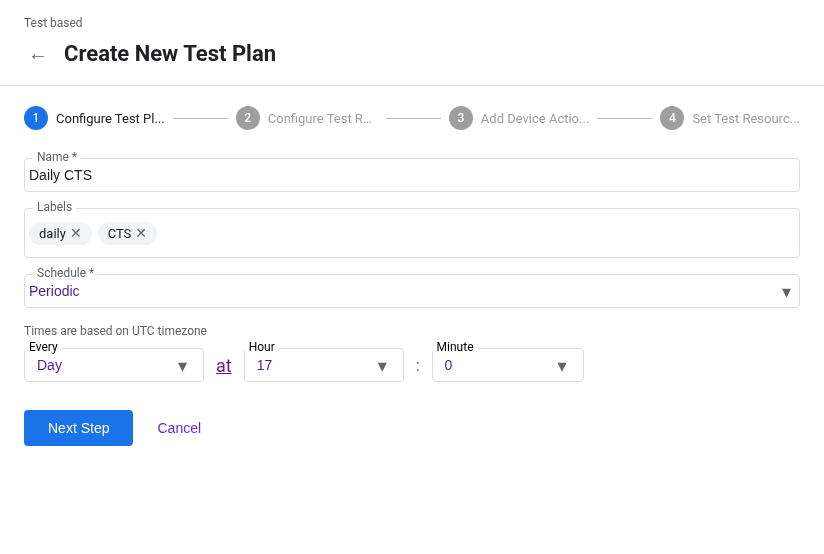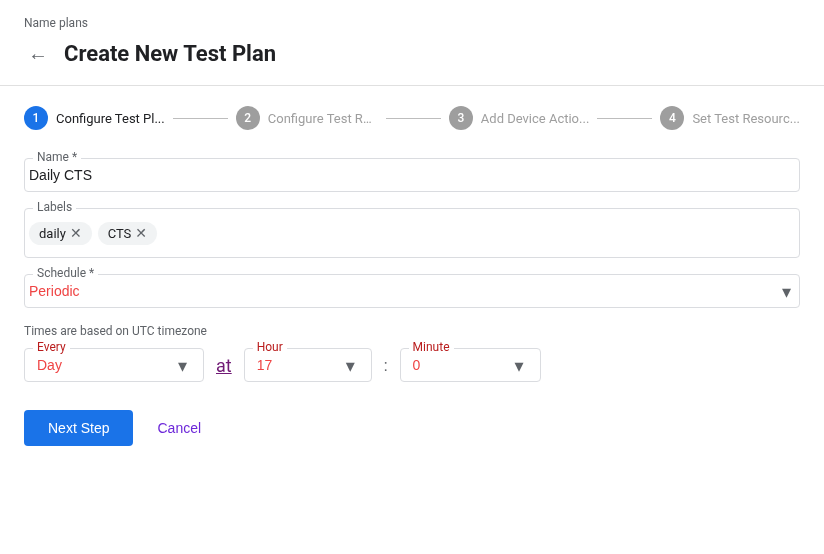--- a/index.html
+++ b/index.html
@@ -152,21 +152,21 @@
     }
     
     .select-wrapper {
       position: relative;
     }
     .select-field {
       width: 100%;
       border: none;
       outline: none;
       font-size: 14px;
-      color: #ef4444;
+      color: #4c1d95;
       background: transparent;
       appearance: none;
       cursor: pointer;
       padding-right: 20px;
     }
     .select-arrow {
       position: absolute;
       right: 4px;
       top: 50%;
       transform: translateY(-50%);
@@ -186,34 +186,34 @@
     }
     .periodic-field {
       position: relative;
       border: 1px solid #dadce0;
       border-radius: 4px;
       padding: 8px 12px;
     }
     .periodic-label {
       position: absolute;
       top: -9px;
-      left: 8px;
+      left: 0;
       background: #fff;
       padding: 0 4px;
       font-size: 12px;
-      color: #b91c1c;
+      color: #000000;
     }
     .every-field {
       width: 180px;
     }
     .hour-field {
-      width: 128px;
+      width: 160px;
     }
     .minute-field {
-      width: 141px;
+      width: 152px;
     }
     .at-label {
       font-size: 18px;
       color: #701a75;
       text-decoration: underline;
     }
     .colon-label {
       font-size: 16px;
       color: #5f6368;
     }
@@ -241,21 +241,21 @@
       font-size: 14px;
       font-weight: 500;
       cursor: pointer;
       padding: 10px 8px;
     }
   </style>
 </head>
 <body>
 
 <div class="page-header">
-  <div class="breadcrumb">Name plans</div>
+  <div class="breadcrumb">Test based</div>
   <div class="title-row">
     <button class="back-btn">
       <span>←</span>
     </button>
     <h1 class="page-title">Create New Test Plan</h1>
   </div>
 </div>
 <hr class="divider">
 
 <div class="content">

